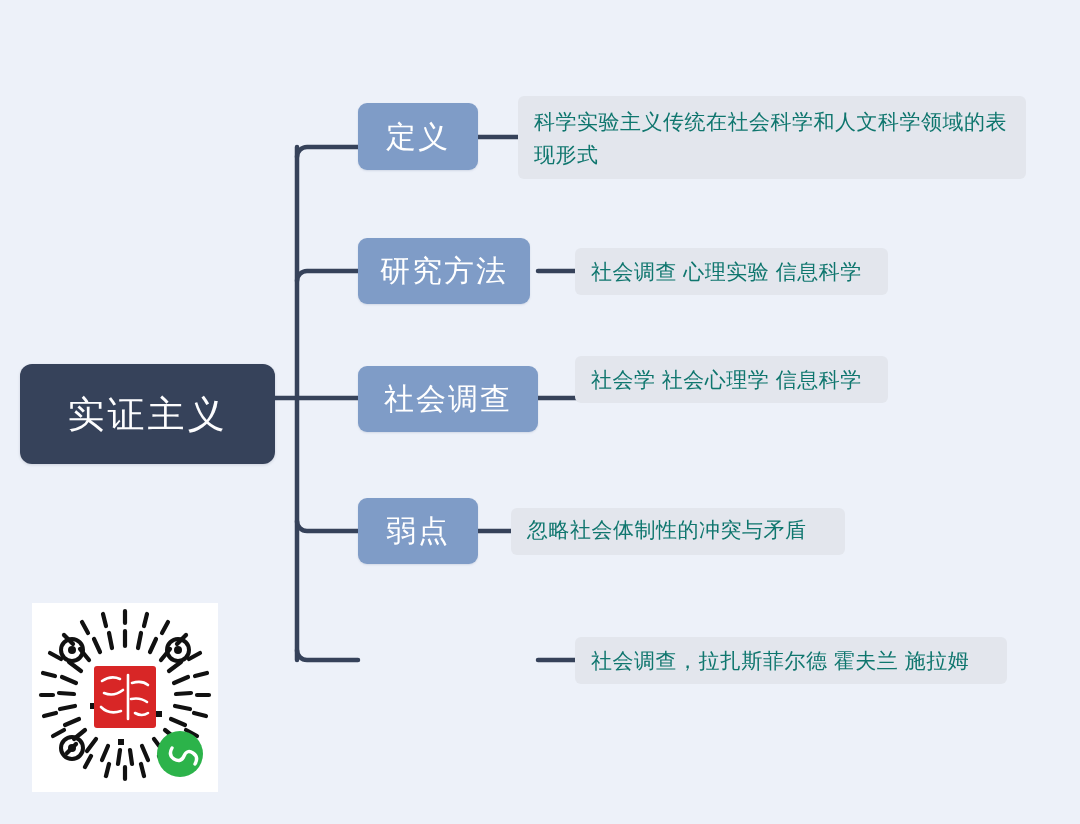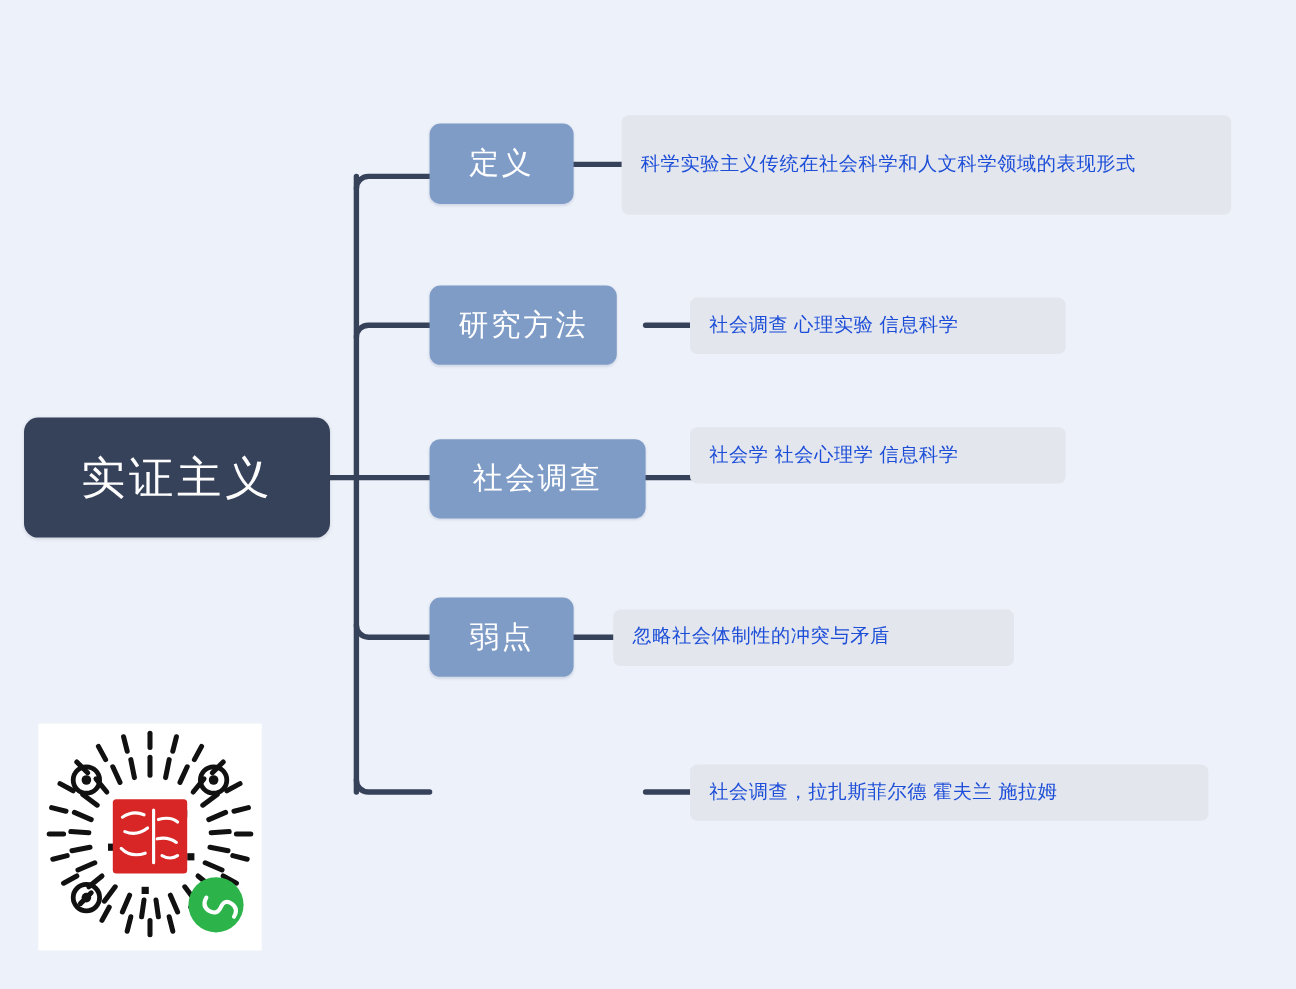--- a/index.html
+++ b/index.html
@@ -25,21 +25,21 @@
     position: absolute;
     left: 0; top: 0;
     width: 1080px;
     height: 824px;
     z-index: 1;
   }
   
   .root-node {
     position: absolute;
     left: 20px;
-    top: 348px;
+    top: 364px;
     width: 255px;
     height: 100px;
     background: #36425a;
     border-radius: 12px;
     display: flex;
     align-items: center;
     justify-content: center;
     z-index: 3;
     box-shadow: 0 1px 3px rgba(60,70,95,0.18);
   }
@@ -56,39 +56,39 @@
     background: #7f9cc7;
     border-radius: 9px;
     display: flex;
     align-items: center;
     justify-content: center;
     z-index: 3;
     box-shadow: 0 1px 2px rgba(90,110,150,0.18);
   }
   .branch-label {
     color: #ffffff;
-    font-size: 25px;
+    font-size: 30px;
     letter-spacing: 2px;
     line-height: 1;
     white-space: nowrap;
   }
   
   .leaf-box {
     position: absolute;
     background: #e3e6ed;
     border-radius: 6px;
     display: flex;
     align-items: center;
     z-index: 3;
     padding: 0 16px;
     box-sizing: border-box;
   }
   .leaf-text {
-    color: #1d4ed8;
-    font-size: 16px;
+    color: #0f766e;
+    font-size: 21px;
     line-height: 33px;
     letter-spacing: 0.5px;
   }
   
   .qr-panel {
     position: absolute;
     left: 32px;
     top: 603px;
     width: 186px;
     height: 189px;
@@ -129,21 +129,21 @@
   </svg>
 
   <div class="root-node">
     <span class="root-label">实证主义</span>
   </div>
 
   <div class="branch-node" style="left:358px; top:103px; width:120px; height:67px;">
     <span class="branch-label">定义</span>
   </div>
 
-  <div class="branch-node" style="left:358px; top:238px; width:156px; height:66px;">
+  <div class="branch-node" style="left:358px; top:238px; width:172px; height:66px;">
     <span class="branch-label">研究方法</span>
   </div>
 
   <div class="branch-node" style="left:358px; top:366px; width:180px; height:66px;">
     <span class="branch-label">社会调查</span>
   </div>
 
   <div class="branch-node" style="left:358px; top:498px; width:120px; height:66px;font-family:Liberation Serif, serif;">
     <span class="branch-label">弱点</span>
   </div>

